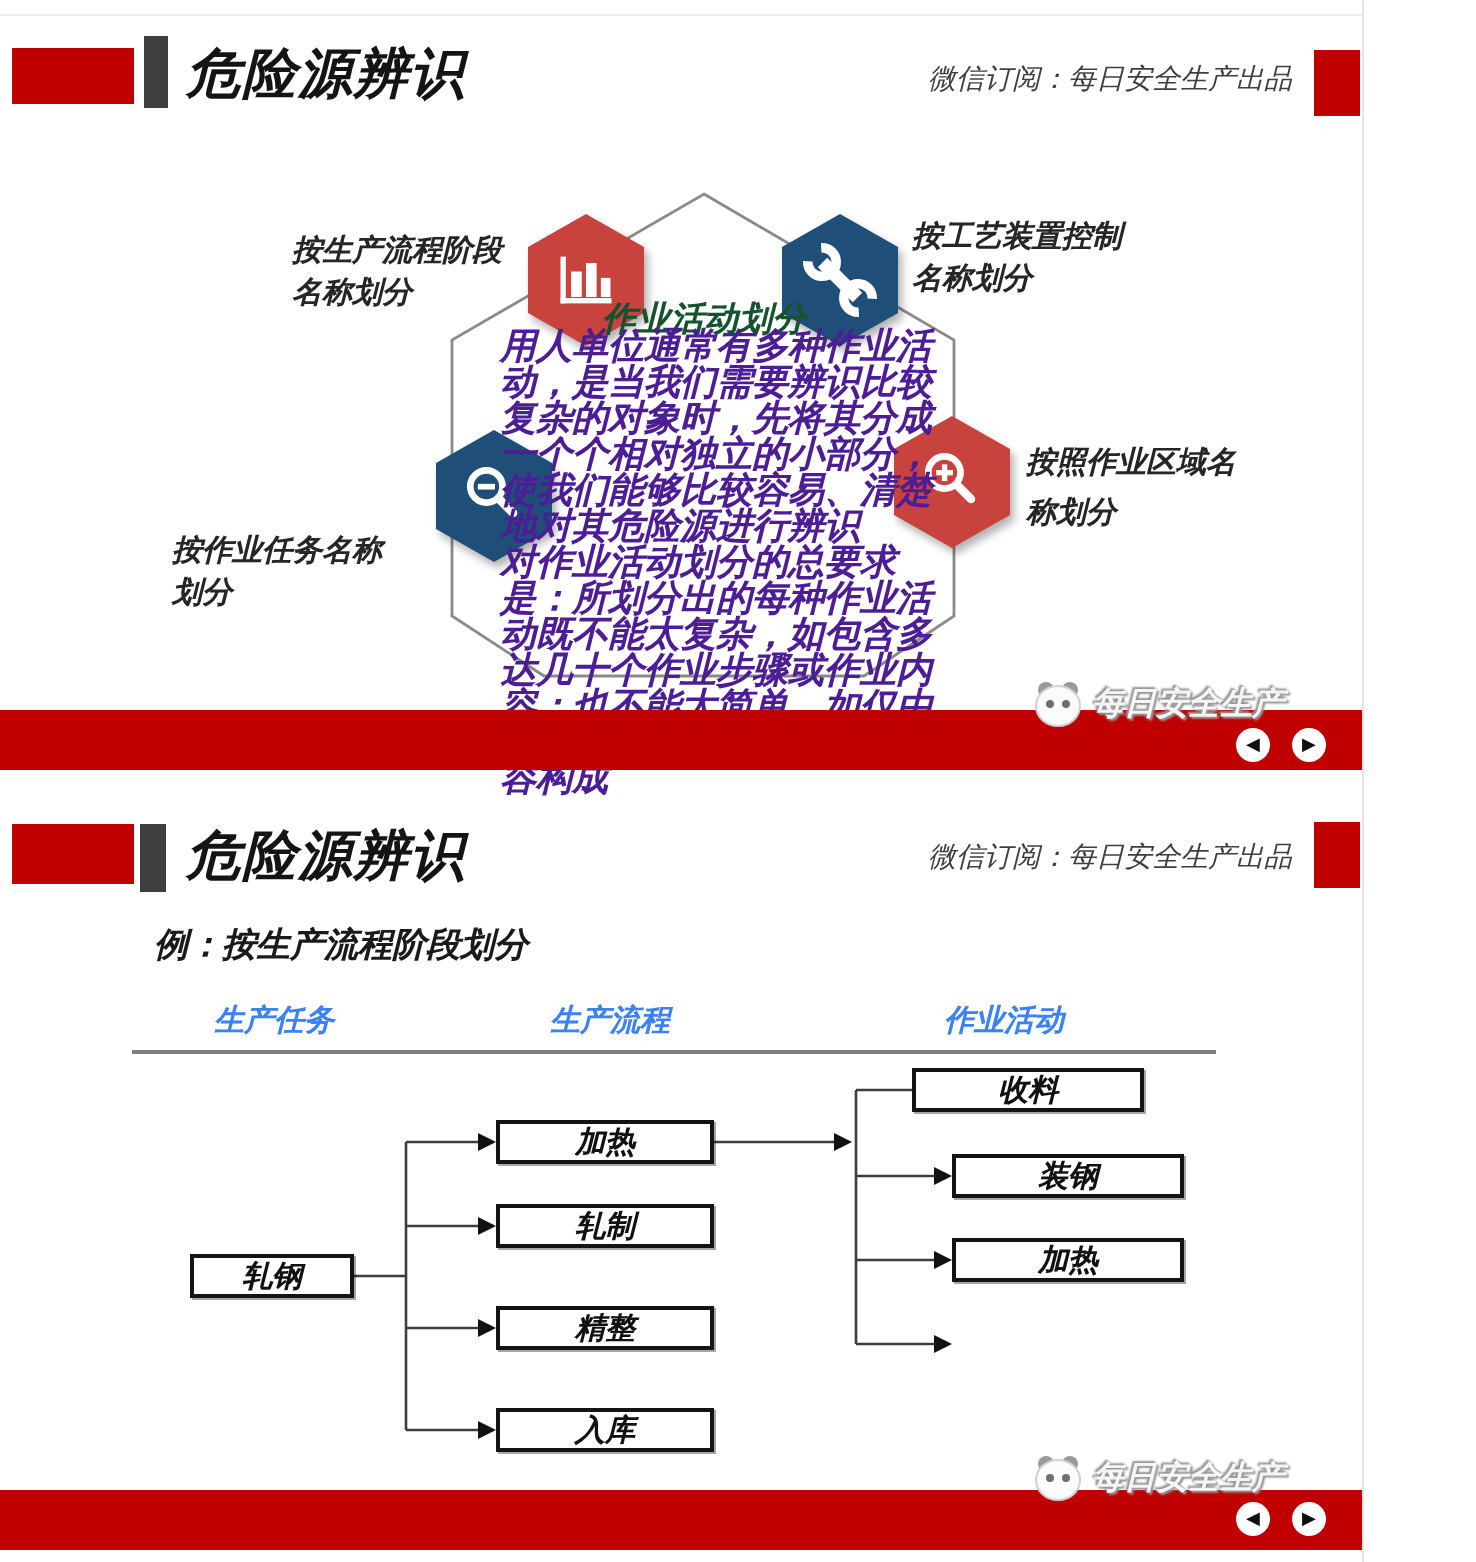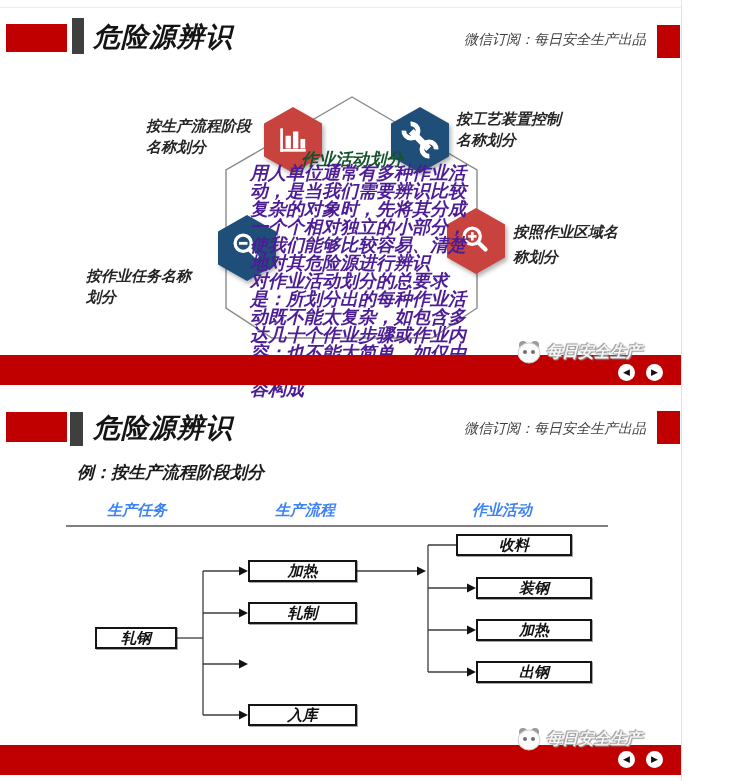--- a/index.html
+++ b/index.html
@@ -168,26 +168,26 @@
       <polygon points="467,583.5 467,592.5 476,588"></polygon>
       <polygon points="467,625.5 467,634.5 476,630"></polygon>
       <polygon points="467,667.5 467,676.5 476,672"></polygon>
     </g>
   </svg>
 
   <div class="abs flow-box" style="left:95px;top:627px;width:78px;height:18px;">轧钢</div>
 
   <div class="abs flow-box" style="left:248px;top:560px;width:105px;height:18px;">加热</div>
   <div class="abs flow-box" style="left:248px;top:602px;width:105px;height:18px;">轧制</div>
+  <div class="abs flow-box" style="left:248px;top:653px;width:105px;height:18px;">精整</div>
   <div class="abs flow-box" style="left:248px;top:704px;width:105px;height:18px;">入库</div>
 
   <div class="abs flow-box" style="left:456px;top:534px;width:112px;height:18px;">收料</div>
   <div class="abs flow-box" style="left:476px;top:577px;width:112px;height:18px;">装钢</div>
   <div class="abs flow-box" style="left:476px;top:619px;width:112px;height:18px;">加热</div>
-  <div class="abs flow-box" style="left:476px;top:661px;width:112px;height:18px;">出钢</div>
 
   <div class="abs footer-bar" style="left:0;top:745px;"></div>
   <svg class="abs" style="left:516px;top:727px;" width="26" height="24" viewBox="0 0 26 24">
     <circle cx="7" cy="5" r="4" fill="#9a9a9a"></circle>
       <circle cx="19" cy="5" r="4" fill="#9a9a9a"></circle>
     <ellipse cx="13" cy="13" rx="11" ry="10" fill="#fcfcfc" stroke="#d0d0d0"></ellipse>
     <circle cx="9" cy="12" r="2" fill="#6f6f6f"></circle>
       <circle cx="17" cy="12" r="2" fill="#6f6f6f"></circle>
   </svg>
   <div class="abs wm-text" style="left:546px;top:729px;">每日安全生产</div>

